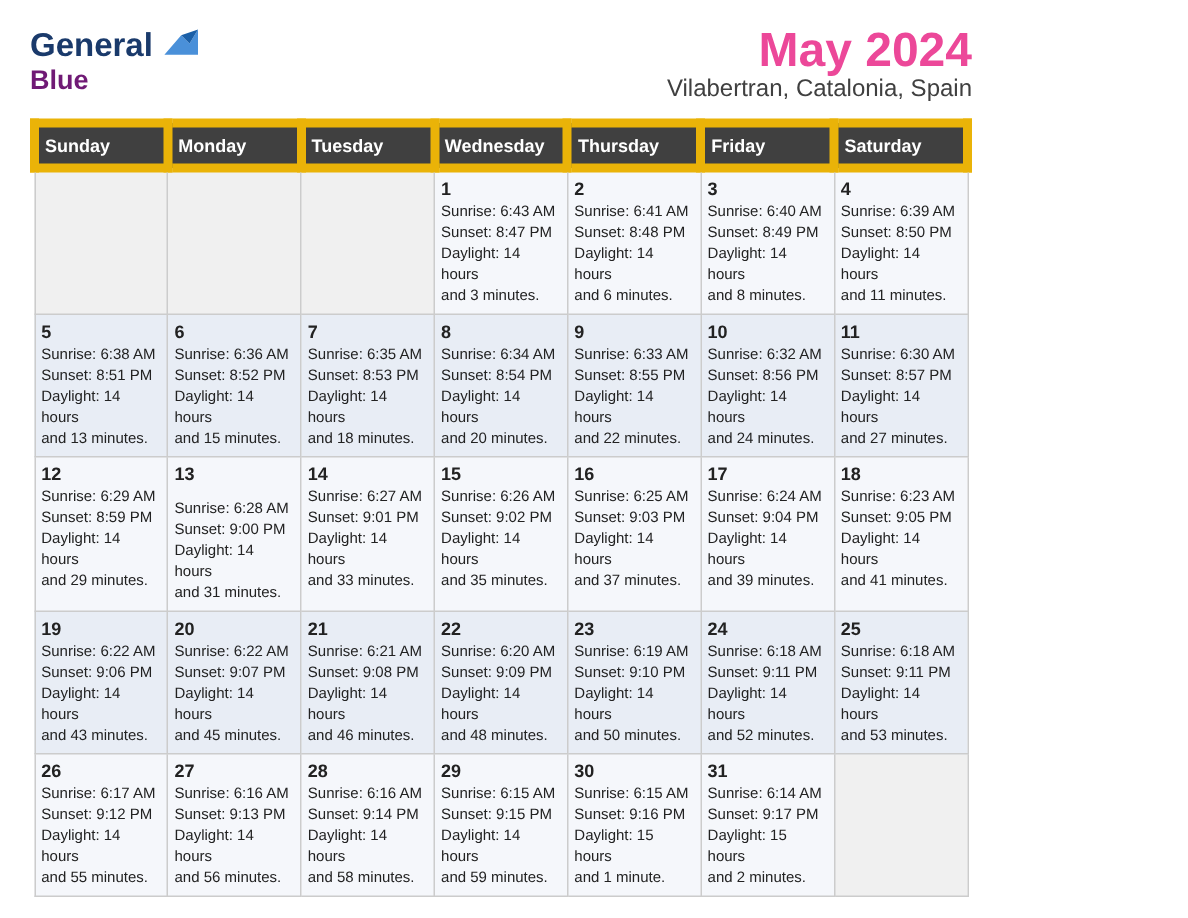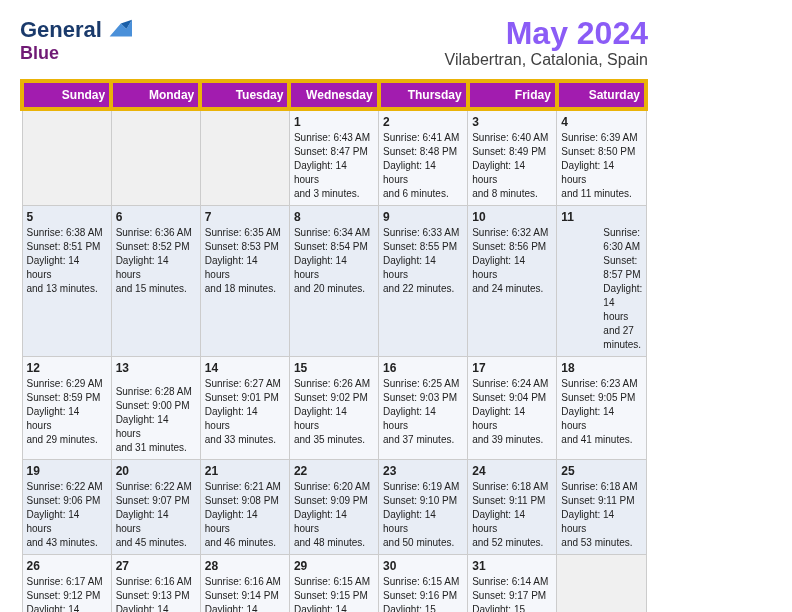--- a/index.html
+++ b/index.html
@@ -33,41 +33,41 @@
       width: 28px;
       height: 28px;
       margin-left: 2px;
     }
     .title-block {
       text-align: right;
     }
     .title-block h1 {
       font-size: 32px;
       font-weight: bold;
-      color: #8b5cf6;
+      color: #ec4899;
       line-height: 1.1;
     }
     .title-block h2 {
       font-size: 16px;
       font-weight: normal;
       color: #404040;
     }
     table {
       width: 100%;
       border-collapse: collapse;
       table-layout: fixed;
     }
     thead tr th {
-      background-color: #a21caf;
+      background-color: #404040;
       color: #fff;
       font-size: 12px;
       font-weight: bold;
       padding: 5px 4px;
-      text-align: right;
-      border: 4px solid #eab308;
+      text-align: left;
+      border: 6px solid #eab308;
     }
     tbody tr td {
       vertical-align: top;
       font-size: 10px;
       color: #222;
       border: 1px solid #ccc;
       padding: 4px 4px;
       height: 80px;
       background: #fff;
     }
@@ -199,21 +199,21 @@
           </td>
           <td>
             <span class="day-number">10</span>
             <div class="day-info" style="white-space: pre-line;">Sunrise: 6:32 AM
 Sunset: 8:56 PM
 Daylight: 14 hours
 and 24 minutes.</div>
           </td>
           <td>
             <span class="day-number">11</span>
-            <div class="day-info" style="white-space: pre-line; margin-left: 42px;">Sunrise: 6:30 AM
+            <div class="day-info" style="white-space: pre-line;">Sunrise: 6:30 AM
 Sunset: 8:57 PM
 Daylight: 14 hours
 and 27 minutes.</div>
           </td>
         </tr>
         <tr>
           <td>
             <span class="day-number">12</span>
             <div class="day-info" style="white-space: pre-line;">Sunrise: 6:29 AM
 Sunset: 8:59 PM

